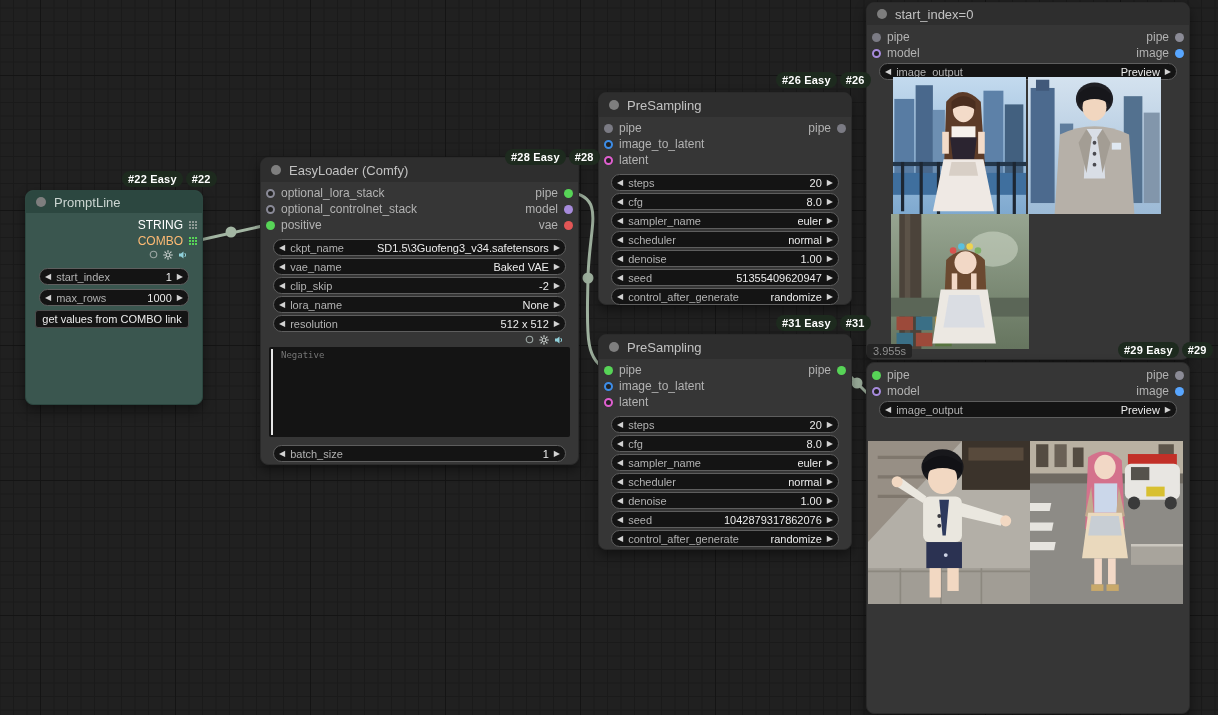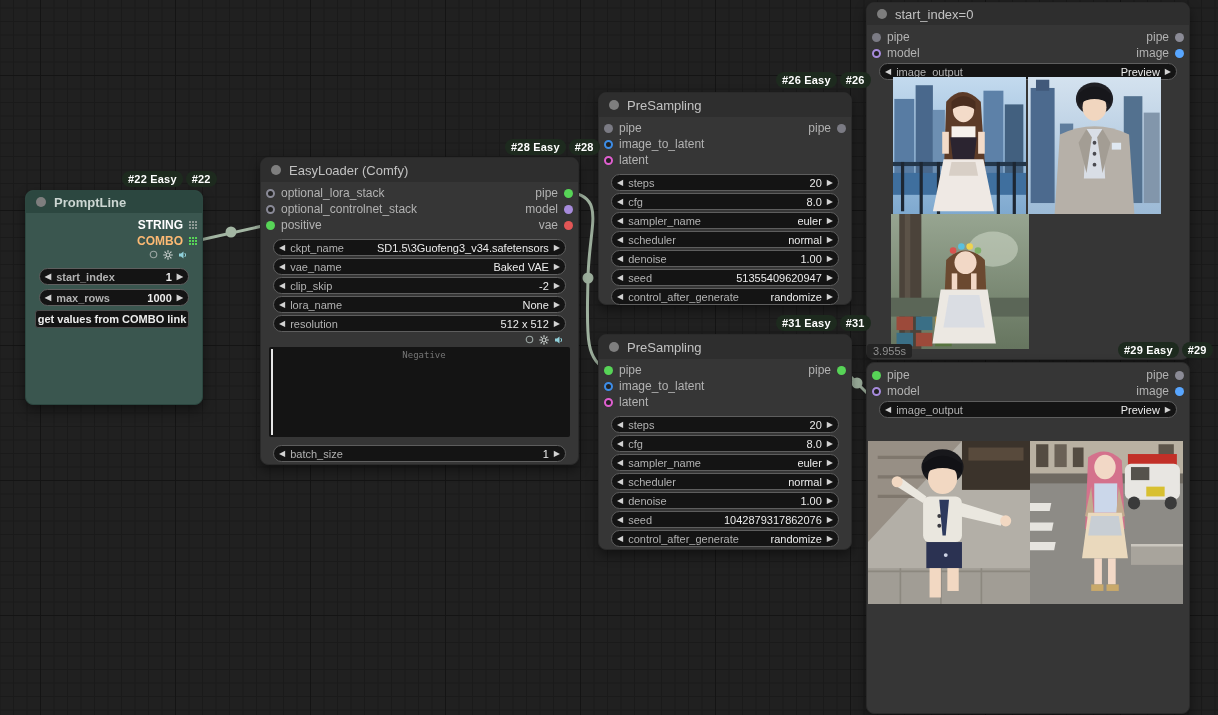--- a/index.html
+++ b/index.html
@@ -12,27 +12,27 @@
       linear-gradient(to right, #1a1a1a 1px, transparent 1px),
       linear-gradient(to bottom, #1a1a1a 1px, transparent 1px);
     background-size:135px 135px,135px 135px,13.5px 13.5px,13.5px 13.5px;
     background-position:40px 75px,40px 75px,40px 75px,40px 75px;
     font-family:"Liberation Sans", sans-serif;
     -webkit-font-smoothing:antialiased;
   }
   #links{position:absolute;left:0;top:0;z-index:1;pointer-events:none;}
   .node{
     position:absolute;z-index:2;background:#363636;border-radius:8px;
-    box-shadow:0 5px 12px rgba(0,0,0,.45);border:1px solid #2a2a2a;text-align:center;
+    box-shadow:0 5px 12px rgba(0,0,0,.45);border:1px solid #2a2a2a;
   }
   .titlebar{
     height:22px;display:flex;align-items:center;gap:8px;padding:0 10px;
     background:#2e2e2e;border-radius:7px 7px 0 0;
   }
-  .node.teal{background:#3a564f;border-color:#2c4740;font-weight:bold;}
+  .node.teal{background:#3a564f;border-color:#2c4740;}
   .node.teal .titlebar{background:#2c4740;}
   .tdot{width:10px;height:10px;border-radius:50%;background:#7e7e7e;flex:0 0 auto;}
   .ttext{font-size:13px;color:#c2c2c2;white-space:nowrap;overflow:hidden;}
   .node.teal .ttext{color:#ccd6d2;}
   .iorow{height:16px;display:flex;align-items:center;justify-content:space-between;padding:0 0;}
   .in,.out{display:flex;align-items:center;gap:6px;}
   .in{margin-left:5px;}
   .out{margin-left:auto;margin-right:5px;}
   .slbl{font-size:12px;color:#b2b2b2;white-space:nowrap;}
   .dot{width:9px;height:9px;border-radius:50%;flex:0 0 auto;}
@@ -78,21 +78,21 @@
     <path d="M 570 192 C 606 198, 589 225, 588 278 C 587 330, 584 362, 608 369" stroke="#a3b6a3" stroke-width="3" fill="none"></path>
     <circle cx="588" cy="278" r="5.5" fill="#a3b6a3"></circle>
     <path d="M 843 369 L 871 397" stroke="#a3b6a3" stroke-width="3" fill="none"></path>
     <circle cx="857" cy="383" r="5.5" fill="#a3b6a3"></circle>
   </svg>
 
   <div class="badge" style="left:122px;top:171px">
     <span class="bpill">#22 Easy</span>
     <span class="bpill">#22</span>
   </div>
-  <div class="badge" style="left:505px;top:139px">
+  <div class="badge" style="left:505px;top:149px">
     <span class="bpill">#28 Easy</span>
     <span class="bpill">#28</span>
   </div>
   <div class="badge" style="left:776px;top:72px">
     <span class="bpill">#26 Easy</span>
     <span class="bpill">#26</span>
   </div>
   <div class="badge" style="left:776px;top:315px">
     <span class="bpill">#31 Easy</span>
     <span class="bpill">#31</span>

